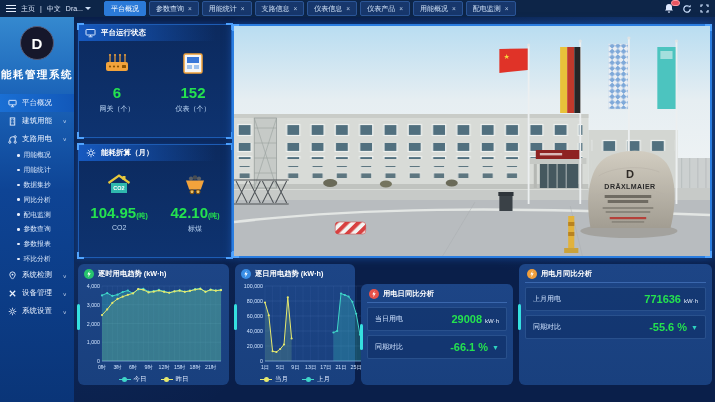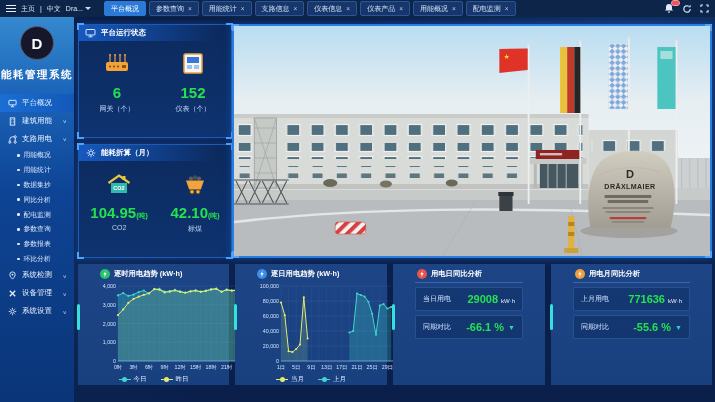--- a/index.html
+++ b/index.html
@@ -51,23 +51,23 @@
   .stat { text-align:center; }
   .stat .val { color:#24e24f; font-size:15px; font-weight:bold; margin-top:4px; }
   .stat .val small { font-size:7px; font-weight:bold; }
   .stat .lbl { color:#bcd6f5; font-size:7px; margin-top:3px; }
 
   .photo-frame { flex:1; border:2px solid #2a7de0; position:relative; background:#e8edf0; box-shadow:0 0 8px rgba(30,110,220,.5); }
   .photo-frame svg { display:block; }
 
   
   .row-bottom { display:flex; gap:6px; margin-top:6px; height:121px; }
-  .bpanel { background:linear-gradient(180deg,#1d4586,#19407e); border-radius:0; padding:3px 20px; position:relative; }
+  .bpanel { background:linear-gradient(180deg,#1d4586,#19407e); border-radius:6px; padding:3px 4px; position:relative; }
   .bpanel::before { content:""; position:absolute; left:-1px; top:40px; width:2.5px; height:26px; background:#35e0e0; border-radius:2px; }
-  .w1 { width:151px; flex:none; } .w2 { width:152px; flex:none; } .w3 { width:152px; flex:none; } .w4 { flex:1; }
+  .w1 { width:151px; flex:none; } .w2 { width:120px; flex:none; } .w3 { width:152px; flex:none;margin-top:20px; } .w4 { flex:1; }
   .bph { display:flex; align-items:center; gap:4px; font-size:7.3px; font-weight:bold; padding:2px 2px 3px; }
   .cicon { width:10px; height:10px; border-radius:50%; flex:none; display:flex; align-items:center; justify-content:center; }
   .bolt { width:4.5px; height:6.5px; background:#fff; clip-path:polygon(62% 0,12% 56%,44% 56%,34% 100%,88% 40%,52% 40%); }
   .compare .bph { border-bottom:1px solid #3a67ad; margin:0 2px 2px; }
   .crow { display:flex; align-items:center; justify-content:space-between; background:rgba(9,38,88,.38); border:1px solid rgba(96,148,216,.28); border-radius:2px; margin:4px 2px; padding:5px 7px; }
   .clabel { font-size:7px; color:#cfe2ff; }
   .cval { color:#24e24f; font-weight:bold; font-size:11px; display:flex; align-items:baseline; }
   .cunit { font-size:6px; color:#e6efff; font-weight:normal; margin-left:3px; }
   .tri { color:#2fd3c0; font-size:7px; margin-left:4px; align-self:center; }
   .legend { display:flex; justify-content:center; gap:14px; font-size:6.5px; color:#dfeaff; margin-top:1px; }

